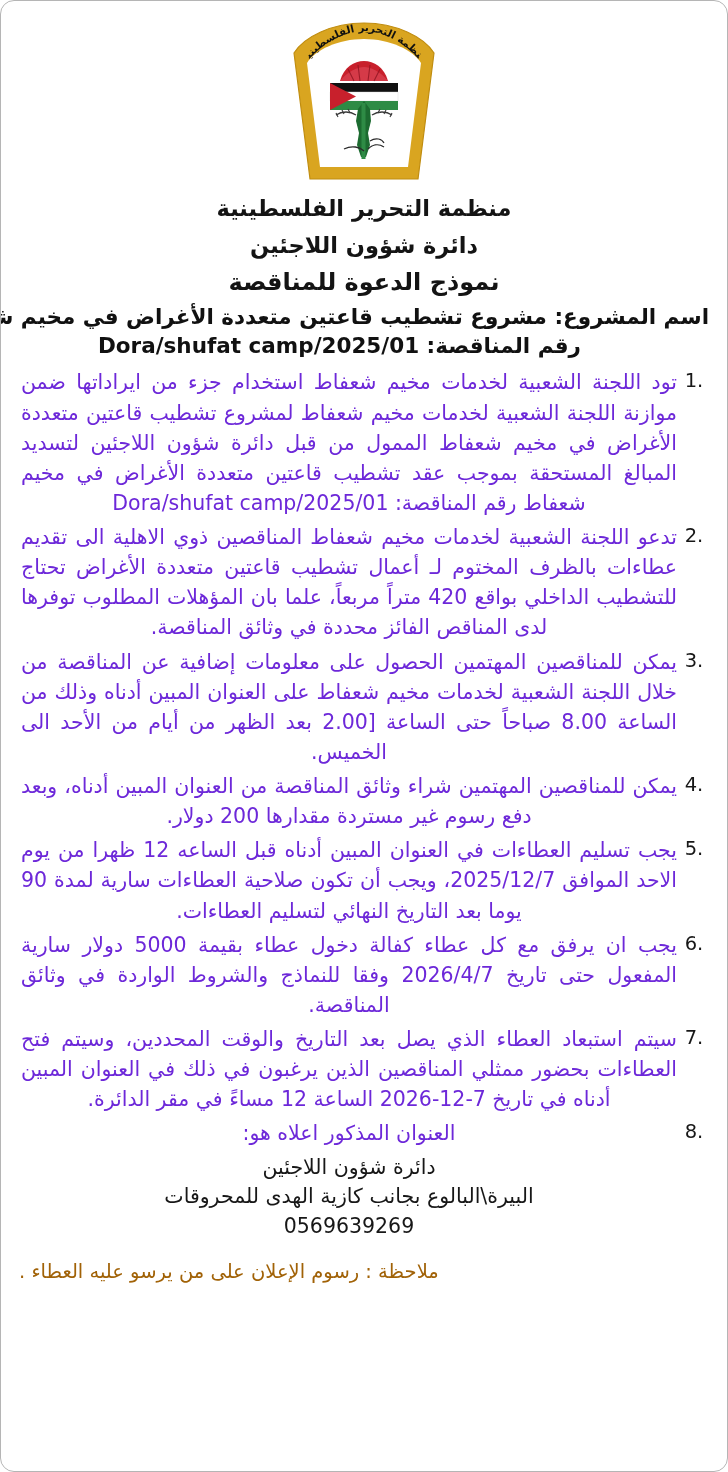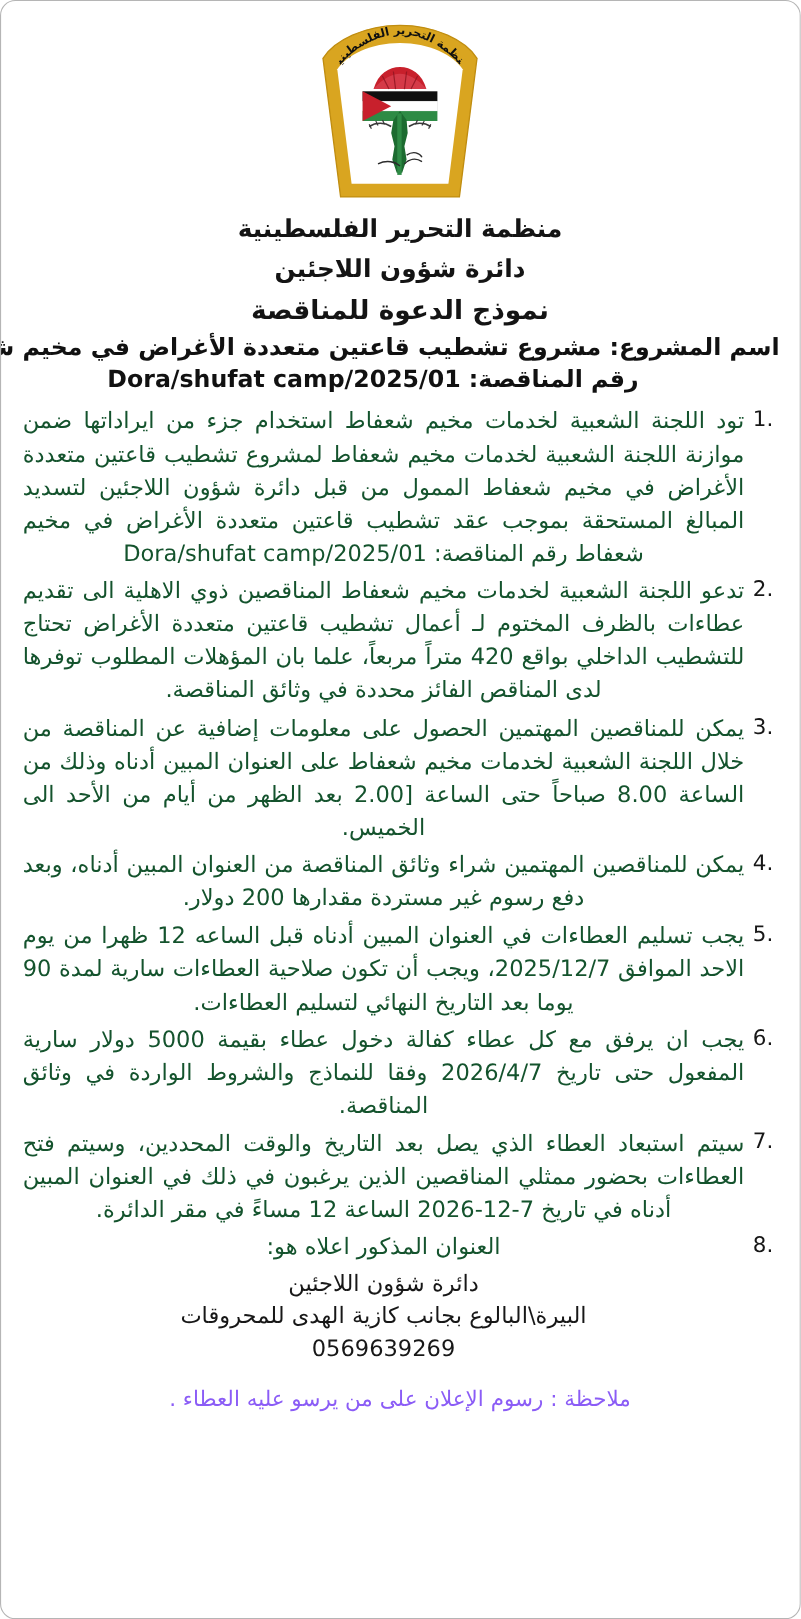--- a/index.html
+++ b/index.html
@@ -77,21 +77,21 @@
     margin: 8px 0 0 0;
     padding: 0 32px 0 2px;
     list-style: none;
     counter-reset: clause;
   }
   ol.clauses > li {
     position: relative;
     counter-increment: clause;
     font-size: 20.5px;
     line-height: 1.47;
-    color: #14532d;
+    color: #6d28d9;
     text-align: justify;
     text-align-last: center;
     margin-bottom: 4px;
   }
   ol.clauses > li::before {
     content: counter(clause) ".";
     position: absolute;
     right: -30px;
     top: 0;
     font-size: 19.5px;
@@ -108,23 +108,23 @@
     color: #171717;
   }
   .addr-lines .addr {
     font-size: 20.5px;
     line-height: 1.45;
   }
   .addr.phone { direction: ltr; unicode-bidi: embed; }
 
   .note-line {
     margin-top: 18px;
-    text-align: center;
+    text-align: left;
     font-size: 19.5px;
-    color: #8b5cf6;
+    color: #a16207;
   }
 </style>
 </head>
 <body>
 
 <div class="page">
 
   <div class="logo-wrap">
     <svg width="172" height="172" viewBox="0 0 172 172">
 

